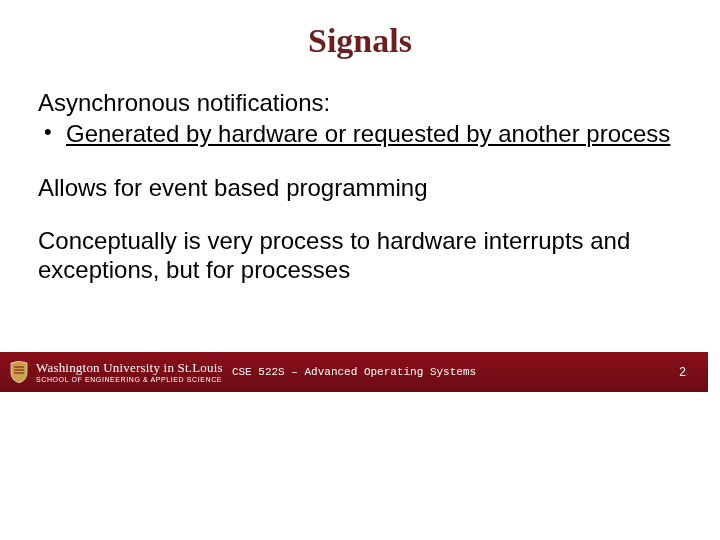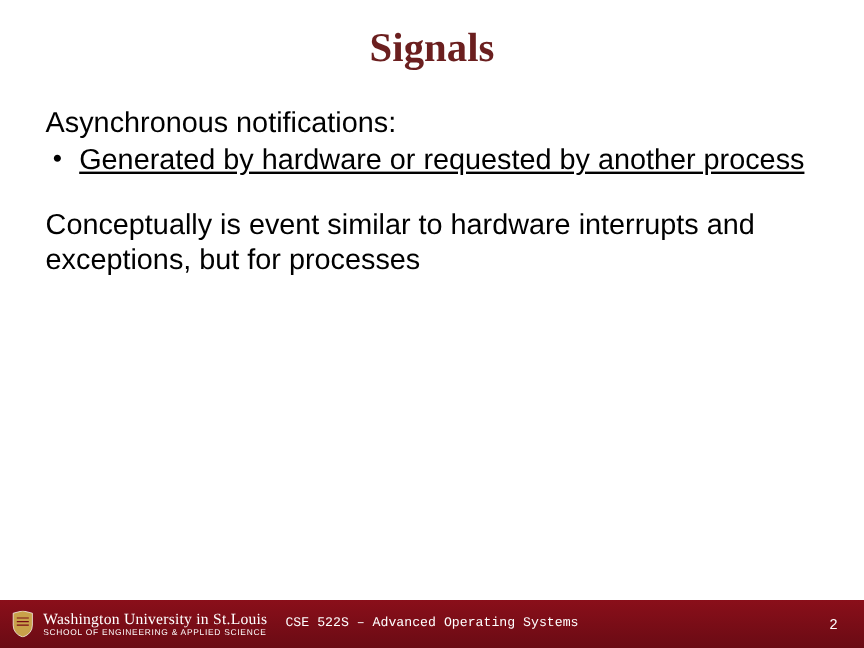--- a/index.html
+++ b/index.html
@@ -1,46 +1,47 @@
 <!DOCTYPE html>
 <html><head>
 <meta charset="utf-8">
 <style>
   * { margin: 0; padding: 0; box-sizing: border-box; }
   html, body { width: 720px; height: 540px; overflow: hidden; font-family: Verdana, Geneva, sans-serif; background: #fff; }
-  .slide { position: relative; width: 720px; height: 540px; }
+  .slide { position: relative; width: 720px; height: 392px; }
   .title { font-family: Georgia, 'Times New Roman', serif; color: #6b1f1f; font-size: 34px; text-align: center; padding-top: 22px; padding-bottom: 14px; }
   .body { padding: 10px 24px 0 38px; color: #000; font-size: 24px; line-height: 1.22; }
   .lead { margin-top: 4px; }
   ul.bullets { list-style: none; margin: 2px 0 0 0; text-decoration: underline; }
   ul.bullets li { position: relative; padding-left: 28px; }
   ul.bullets li::before { content: "•"; position: absolute; left: 6px; top: 0; font-size: 22px; }
   .para { margin-top: 24px; }
-  .footer { position: absolute; left: 0; right: 0; bottom: 0; height: 40px; background: linear-gradient(#8a0f1a, #6a0b14); color: #fff; display: flex; align-items: center; margin-top: 44px; }
+  .footer { position: absolute; left: 0; right: 12px; bottom: 0; height: 40px; background: linear-gradient(#8a0f1a, #6a0b14); color: #fff; display: flex; align-items: center; margin-top: 44px; }
   .footer-left { display: flex; align-items: center; gap: 8px; padding-left: 10px; flex: 0 0 auto; }
   .shield { width: 18px; height: 22px; }
   .univ { display: flex; flex-direction: column; line-height: 1; }
   .univ-top { font-family: 'Times New Roman', Georgia, serif; font-size: 13px; letter-spacing: 0.2px; }
   .univ-bot { font-size: 7px; letter-spacing: 0.6px; font-family: Verdana, sans-serif; margin-top: 2px; }
   .footer-center { position: absolute; left: 0; right: 0; text-align: center; font-size: 11px; pointer-events: none; font-family: Liberation Mono, monospace; }
   .footer-right { margin-left: auto; padding-right: 22px; font-size: 12px; }
 </style>
 </head>
 <body>
 
 <div class="slide">
 
   <h1 class="title">Signals</h1>
 
   <div class="body">
     <div class="lead">Asynchronous notifications:</div>
     <ul class="bullets">
       <li>Generated by hardware or requested by another process</li>
     </ul>
-    <div class="para">Conceptually is event similar to hardware interrupts and exceptions, but for processes</div>
+    <div class="para">Allows for event based programming</div>
+    <div class="para">Conceptually is very process to hardware interrupts and exceptions, but for processes</div>
   </div>
 
   <div class="footer">
     <div class="footer-left">
       <span class="shield">
         <svg viewBox="0 0 18 22" width="18" height="22">
           <path d="M1 2 L9 0 L17 2 L17 12 Q17 19 9 22 Q1 19 1 12 Z" fill="#c9a24a" stroke="#fff" stroke-width="0.6"></path>
           <path d="M4 6 L14 6 M4 9 L14 9 M4 12 L14 12" stroke="#7a0c16" stroke-width="1"></path>
         </svg>
       </span>

